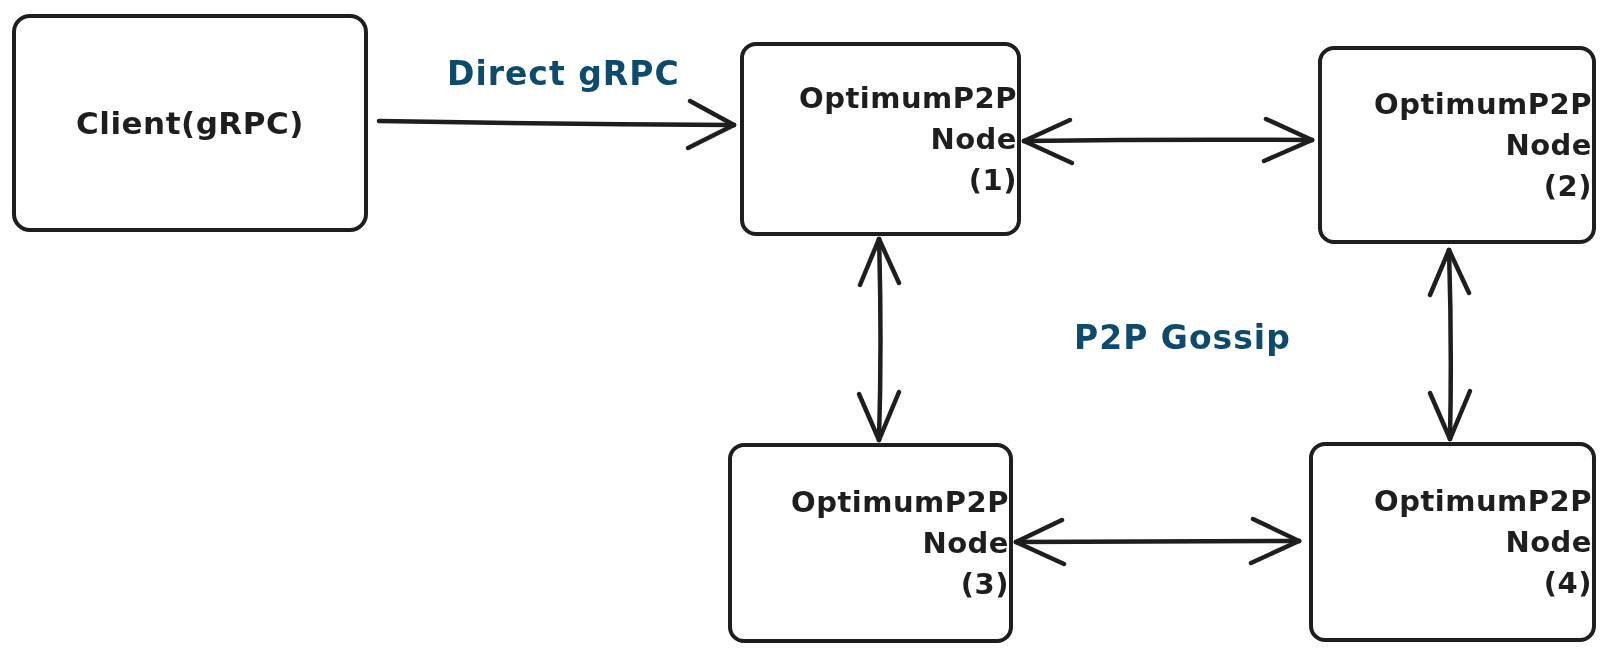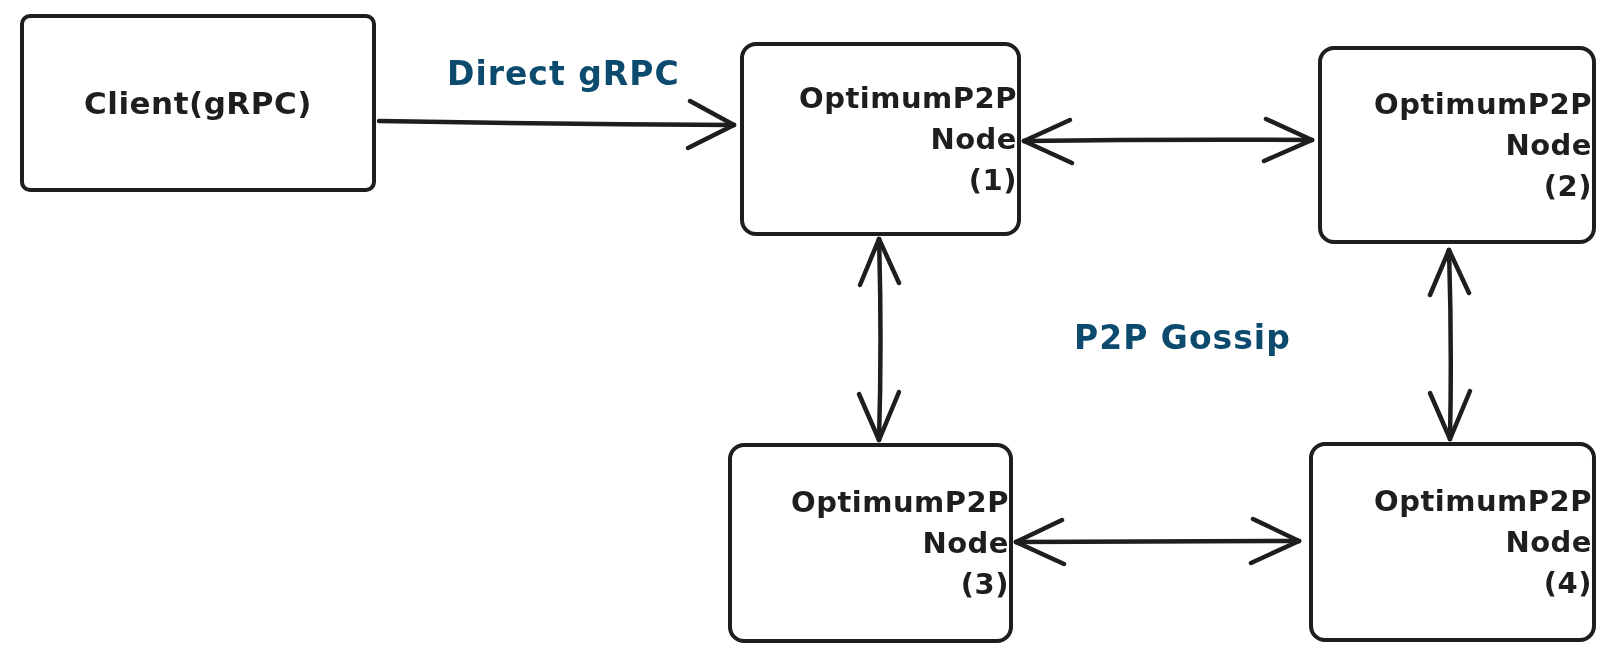--- a/index.html
+++ b/index.html
@@ -22,25 +22,25 @@
     background: #ffffff;
     display: flex;
     flex-direction: column;
     align-items: center;
     justify-content: center;
     text-align: center;
     color: #1e1e1e;
     z-index: 2;
   }
   .client-box {
-    left: 20px;
+    left: 12px;
     top: 14px;
     width: 356px;
-    height: 178px;
-    border-radius: 10px;
+    height: 218px;
+    border-radius: 18px;
     font-size: 31px;
     font-weight: 600;
     letter-spacing: 0.5px;
   }
   .node-box {
     border-radius: 16px;
     font-size: 29px;
     font-weight: 600;
     letter-spacing: 0.5px;
     line-height: 41px;

